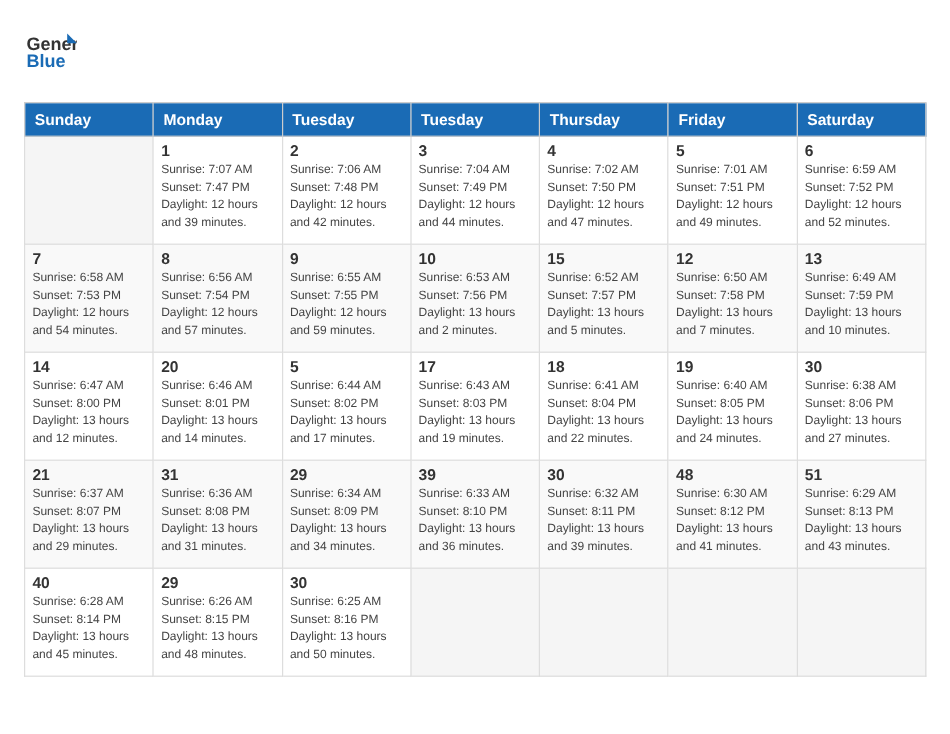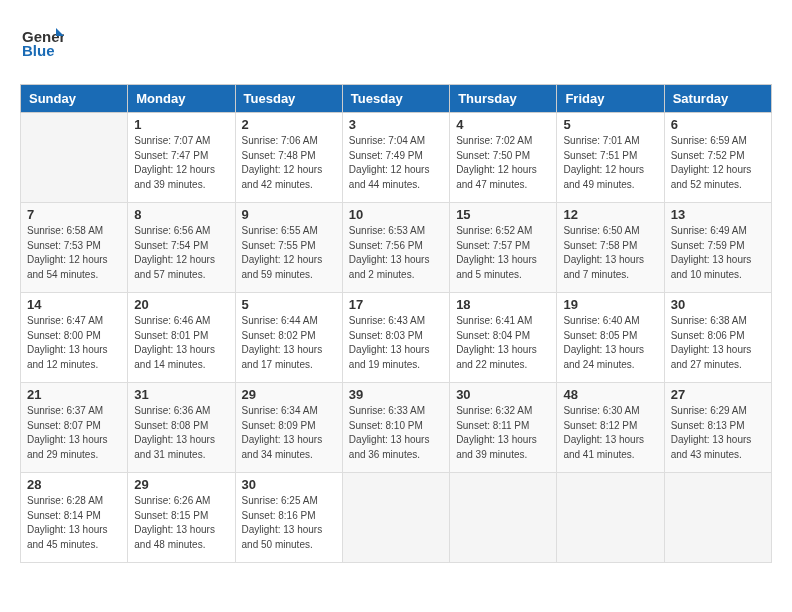--- a/index.html
+++ b/index.html
@@ -218,27 +218,27 @@
         </td>
         <td>
           <span class="day-number">30</span>
           <div class="day-info">Sunrise: 6:32 AM<br>Sunset: 8:11 PM<br>Daylight: 13 hours and 39 minutes.</div>
         </td>
         <td>
           <span class="day-number">48</span>
           <div class="day-info">Sunrise: 6:30 AM<br>Sunset: 8:12 PM<br>Daylight: 13 hours and 41 minutes.</div>
         </td>
         <td>
-          <span class="day-number">27</span>
+          <span class="day-number">51</span>
           <div class="day-info">Sunrise: 6:29 AM<br>Sunset: 8:13 PM<br>Daylight: 13 hours and 43 minutes.</div>
         </td>
       </tr>
       <tr>
         <td>
-          <span class="day-number">28</span>
+          <span class="day-number">40</span>
           <div class="day-info">Sunrise: 6:28 AM<br>Sunset: 8:14 PM<br>Daylight: 13 hours and 45 minutes.</div>
         </td>
         <td>
           <span class="day-number">29</span>
           <div class="day-info">Sunrise: 6:26 AM<br>Sunset: 8:15 PM<br>Daylight: 13 hours and 48 minutes.</div>
         </td>
         <td>
           <span class="day-number">30</span>
           <div class="day-info">Sunrise: 6:25 AM<br>Sunset: 8:16 PM<br>Daylight: 13 hours and 50 minutes.</div>
         </td>

